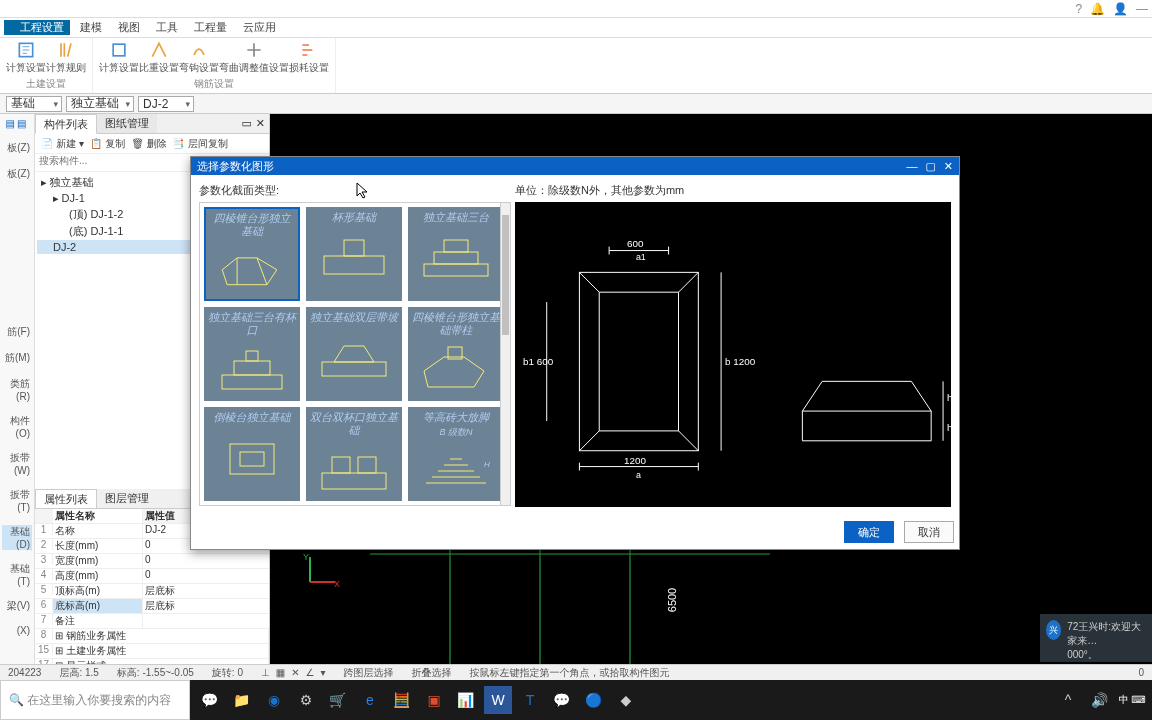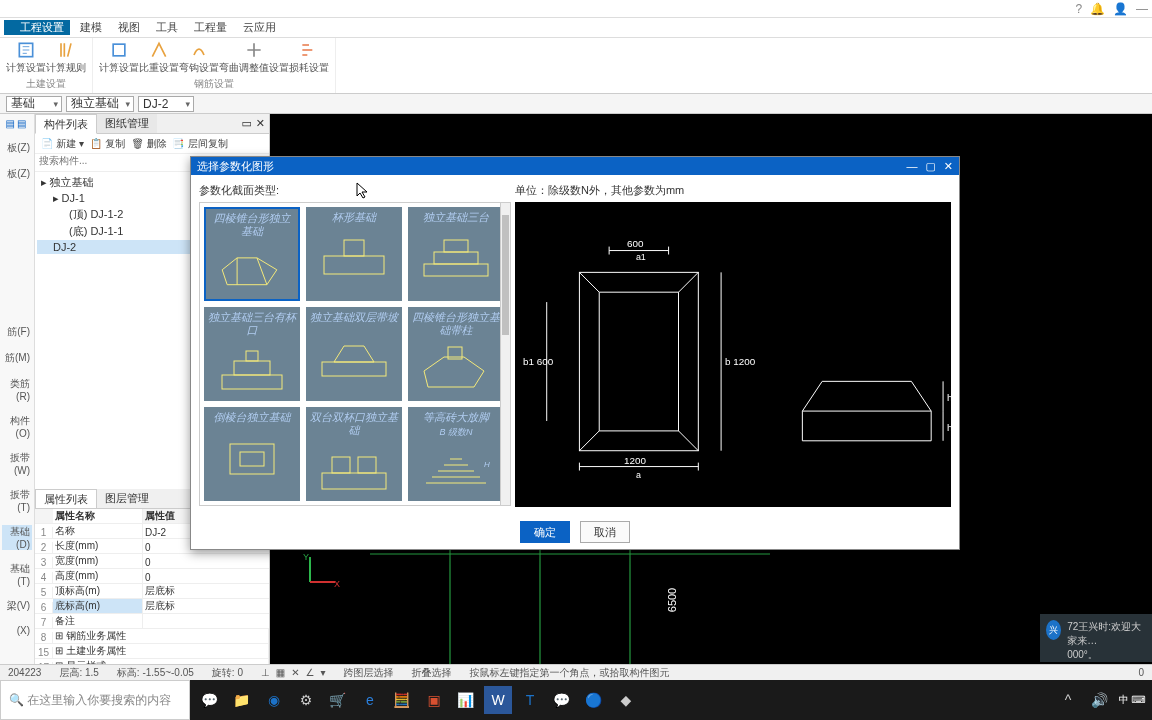--- a/index.html
+++ b/index.html
@@ -43,21 +43,21 @@
 .search-row input { width: 100%; border: none; font-size: 10px; color: #999; outline: none; }
 .tree { flex: 1; padding: 2px; font-size: 11px; }
 .tree .node { padding: 1px 4px; cursor: pointer; }
 .tree .indent1 { padding-left: 16px; }
 .tree .indent2 { padding-left: 32px; }
 .tree .sel { background: #cde4f7; }
 .proptabs { display: flex; background: #f0f0f0; border-bottom: 1px solid #ccc; height: 20px; font-size: 11px; }
 .proptabs .ptab { padding: 2px 8px; cursor: pointer; }
 .proptabs .ptab.active { background: #fff; border: 1px solid #ccc; border-bottom: none; }
 .propgrid { font-size: 10px; }
-.propgrid .prow { display: flex; border-bottom: 1px solid #eee; height: 15px; align-items: flex-end; }
+.propgrid .prow { display: flex; border-bottom: 1px solid #eee; height: 15px; align-items: flex-start; }
 .propgrid .prow .rn { width: 18px; text-align: center; color: #888; border-right: 1px solid #eee; }
 .propgrid .prow .pk { width: 90px; padding-left: 2px; background: #fff; border-right: 1px solid #eee; }
 .propgrid .prow .pv { flex: 1; padding-left: 2px; }
 .propgrid .hd { background: #f4f4f4; font-weight: bold; }
 .propgrid .hl .pk { background: #cde4f7; }
 
 .canvas { flex: 1; background: #000; position: relative; }
 .dimtext { position: absolute; color: #fff; font-size: 11px; }
 .grn { stroke: #2db84d; stroke-width: 1; fill: none; }
 .axis-y { position: absolute; bottom: 80px; left: 30px; }
@@ -84,21 +84,21 @@
 .thumb { width: 96px; height: 94px; background: #6b8394; border: 1px solid #6b8394; display: flex; flex-direction: column; align-items: center; justify-content: flex-start; padding: 3px; font-size: 10px; color: #b0ccf0; cursor: pointer; font-style: italic; }
 .thumb.sel { border: 2px solid #0b62c4; }
 .thumb .tname { font-size: 11px; text-align: center; line-height: 1.2; margin-bottom: 2px; }
 .thumb svg { width: 80px; height: 56px; }
 .scrollbar-v { position: absolute; right: 0; top: 0; bottom: 0; width: 10px; background: #f0f0f0; border-left: 1px solid #ccc; }
 .scrollbar-v .sthumb { position: absolute; left: 1px; right: 1px; top: 12px; height: 120px; background: #c0c0c0; }
 
 .modal-right { flex: 1; display: flex; flex-direction: column; }
 .modal-right .lbl { font-size: 11px; margin-bottom: 4px; }
 .preview { flex: 1; background: #000; position: relative; height: 306px; }
-.modal-foot { display: flex; justify-content: center; gap: 10px; padding: 6px 5px; }
+.modal-foot { display: flex; justify-content: flex-end; gap: 10px; padding: 6px 5px; }
 .btn { min-width: 50px; height: 22px; border: 1px solid #aaa; background: #fafafa; display: flex; align-items: center; justify-content: center; font-size: 11px; cursor: pointer; }
 .btn.primary { background: #0b62c4; color: #fff; border-color: #0b62c4; }
 
 
 .toast { position: absolute; right: 0; bottom: 58px; width: 112px; height: 48px; background: #283238; color: #ccc; font-size: 10px; padding: 6px; display: flex; gap: 6px; align-items: flex-start; }
 .toast .av { width: 20px; height: 20px; border-radius: 50%; background: #1c72c8; display: flex; align-items: center; justify-content: center; color: #fff; font-size: 9px; }
 </style>
 </head>
 <body>
 

